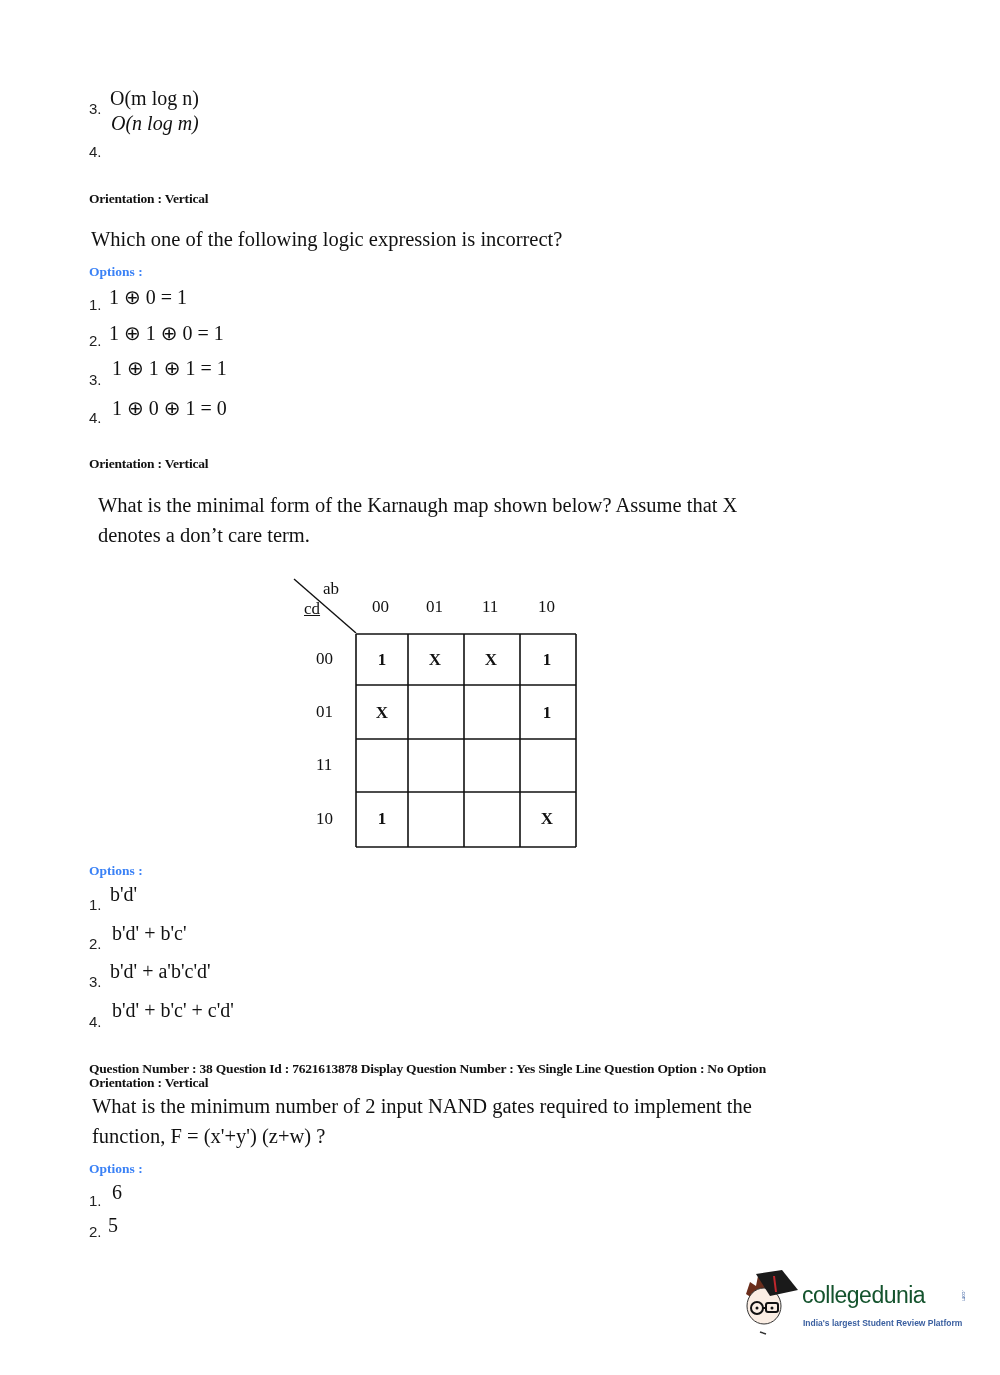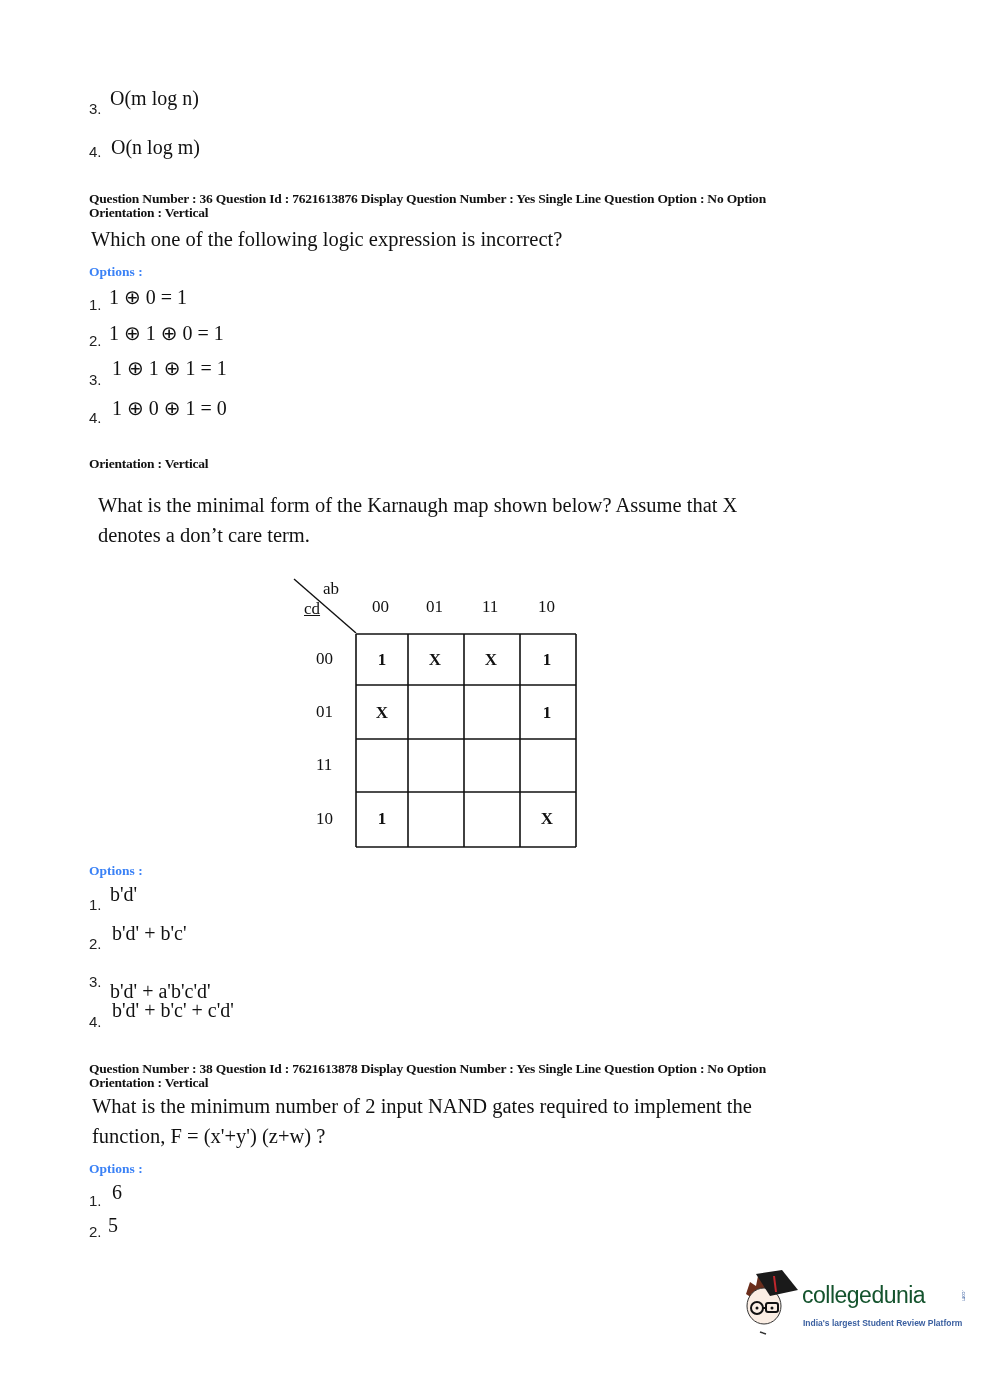--- a/index.html
+++ b/index.html
@@ -17,26 +17,25 @@
   .logo-word { font-family:"Liberation Sans", sans-serif; font-size:23px; color:#14532d; letter-spacing:-0.5px; }
   .logo-tag { font-family:"Liberation Sans", sans-serif; font-size:8.5px; font-weight:bold; color:#3a5fa0; }
 </style>
 </head>
 <body>
 
 <div>
   <span class="abs optnum" style="left:89px;top:100px;">3.</span>
   <span class="abs opttext" style="left:110px;top:87px;">O(m log n)</span>
   <span class="abs optnum" style="left:89px;top:143px;">4.</span>
-  <span class="abs opttext" style="left:111px;top:136px;">O(n log m)</span>
+  <span class="abs opttext" style="left:111px;top:112px;font-style:italic;">O(n log m)</span>
 </div>
 
 <div>
   <div class="abs meta" style="left:89px;top:192px;">
-    <div class="meta-line">Question Number : 36  Question Id : 7621613876  Display Question Number : Yes  Single Line Question Option : No  Option</div>
     <div class="meta-line">Orientation : Vertical</div>
   </div>
   <div class="abs qtext" style="left:91px;top:228px;">Which one of the following logic expression is incorrect?</div>
   <div class="abs opts-label" style="left:89px;top:264px;">Options :</div>
   <span class="abs optnum" style="left:89px;top:296px;">1.</span>
   <span class="abs opttext" style="left:109px;top:285px;">1 ⊕ 0 = 1</span>
   <span class="abs optnum" style="left:89px;top:332px;">2.</span>
   <span class="abs opttext" style="left:109px;top:321px;">1 ⊕ 1 ⊕ 0 = 1</span>
   <span class="abs optnum" style="left:89px;top:371px;">3.</span>
   <span class="abs opttext" style="left:112px;top:356px;">1 ⊕ 1 ⊕ 1 = 1</span>
@@ -100,21 +99,21 @@
     <span class="kmap-cell" style="left:174px;top:217px;"></span>
     <span class="kmap-cell" style="left:230px;top:217px;">X</span>
   </div>
 
   <div class="abs opts-label" style="left:89px;top:863px;">Options :</div>
   <span class="abs optnum" style="left:89px;top:896px;">1.</span>
   <span class="abs opttext" style="left:110px;top:883px;">b'd'</span>
   <span class="abs optnum" style="left:89px;top:935px;">2.</span>
   <span class="abs opttext" style="left:112px;top:922px;">b'd' + b'c'</span>
   <span class="abs optnum" style="left:89px;top:973px;">3.</span>
-  <span class="abs opttext" style="left:110px;top:980px;">b'd' + a'b'c'd'</span>
+  <span class="abs opttext" style="left:110px;top:960px;">b'd' + a'b'c'd'</span>
   <span class="abs optnum" style="left:89px;top:1013px;">4.</span>
   <span class="abs opttext" style="left:112px;top:999px;">b'd' + b'c' + c'd'</span>
 </div>
 
 <div>
   <div class="abs meta" style="left:89px;top:1062px;">
     <div class="meta-line">Question Number : 38  Question Id : 7621613878  Display Question Number : Yes  Single Line Question Option : No  Option</div>
     <div class="meta-line">Orientation : Vertical</div>
   </div>
   <div class="abs qtext justify" style="left:92px;top:1095px;width:758px;">What is the minimum number of 2 input NAND gates required to implement the</div>

